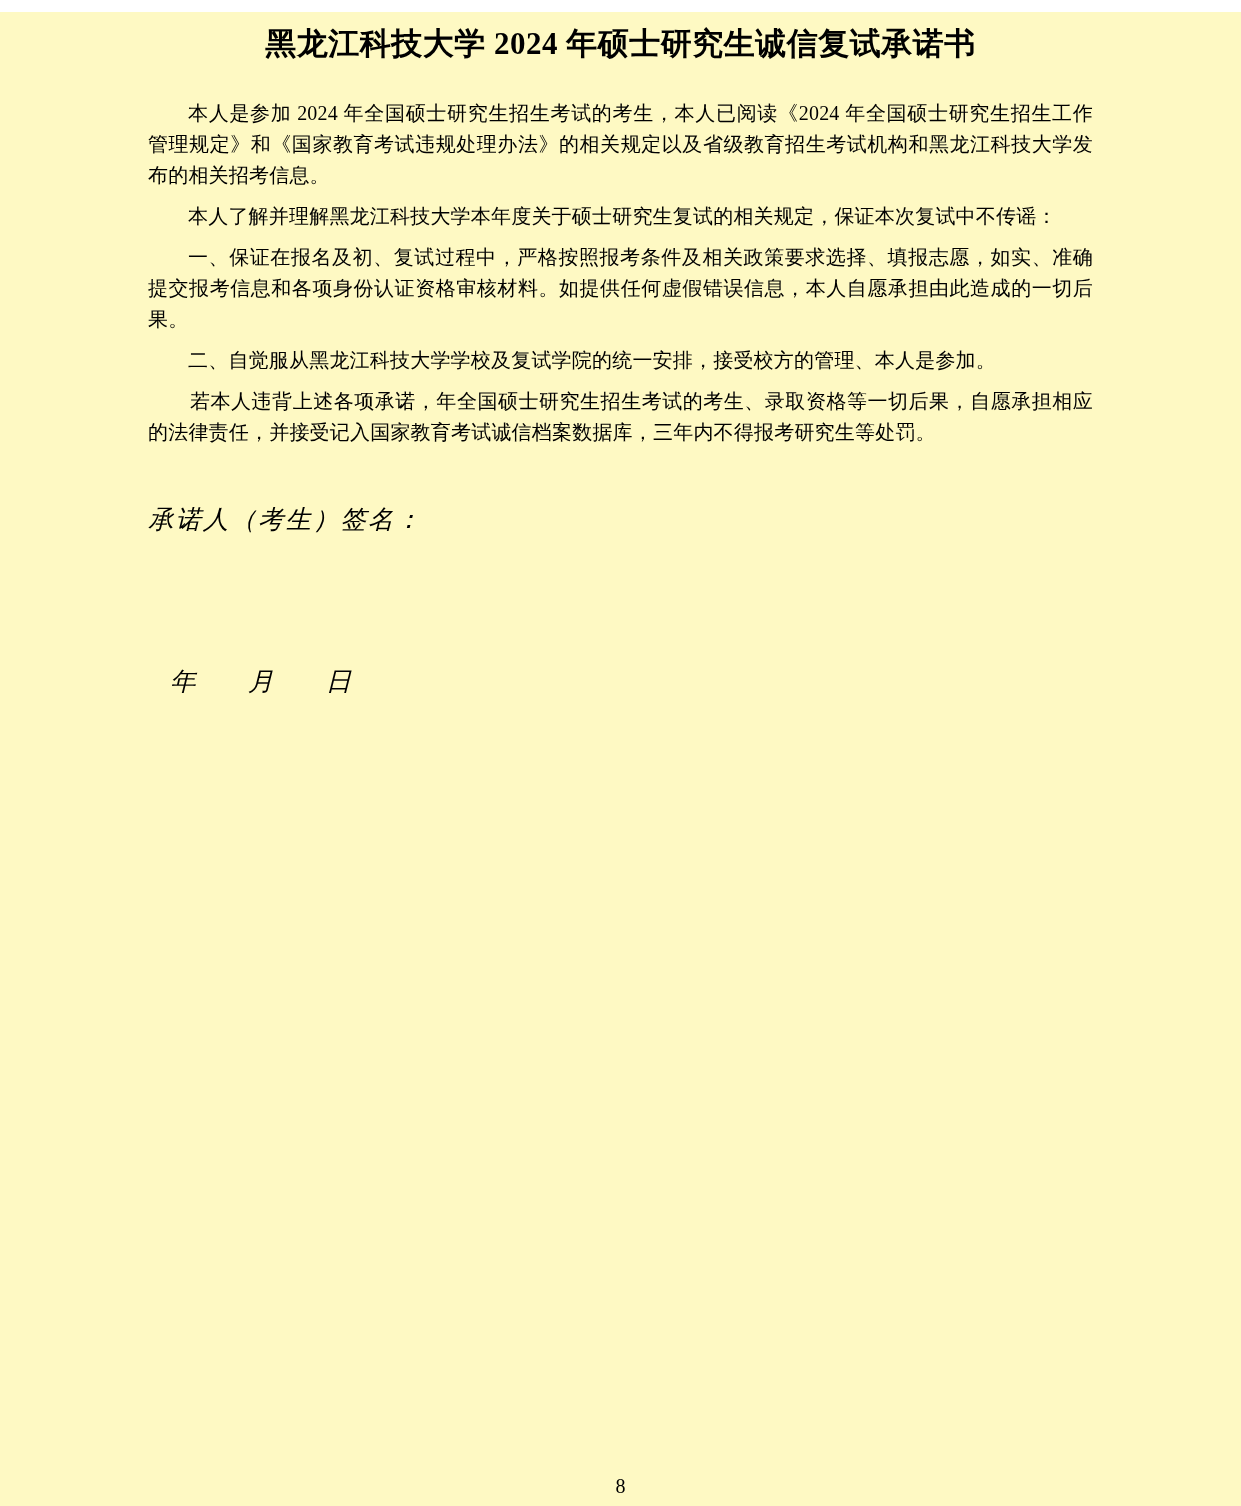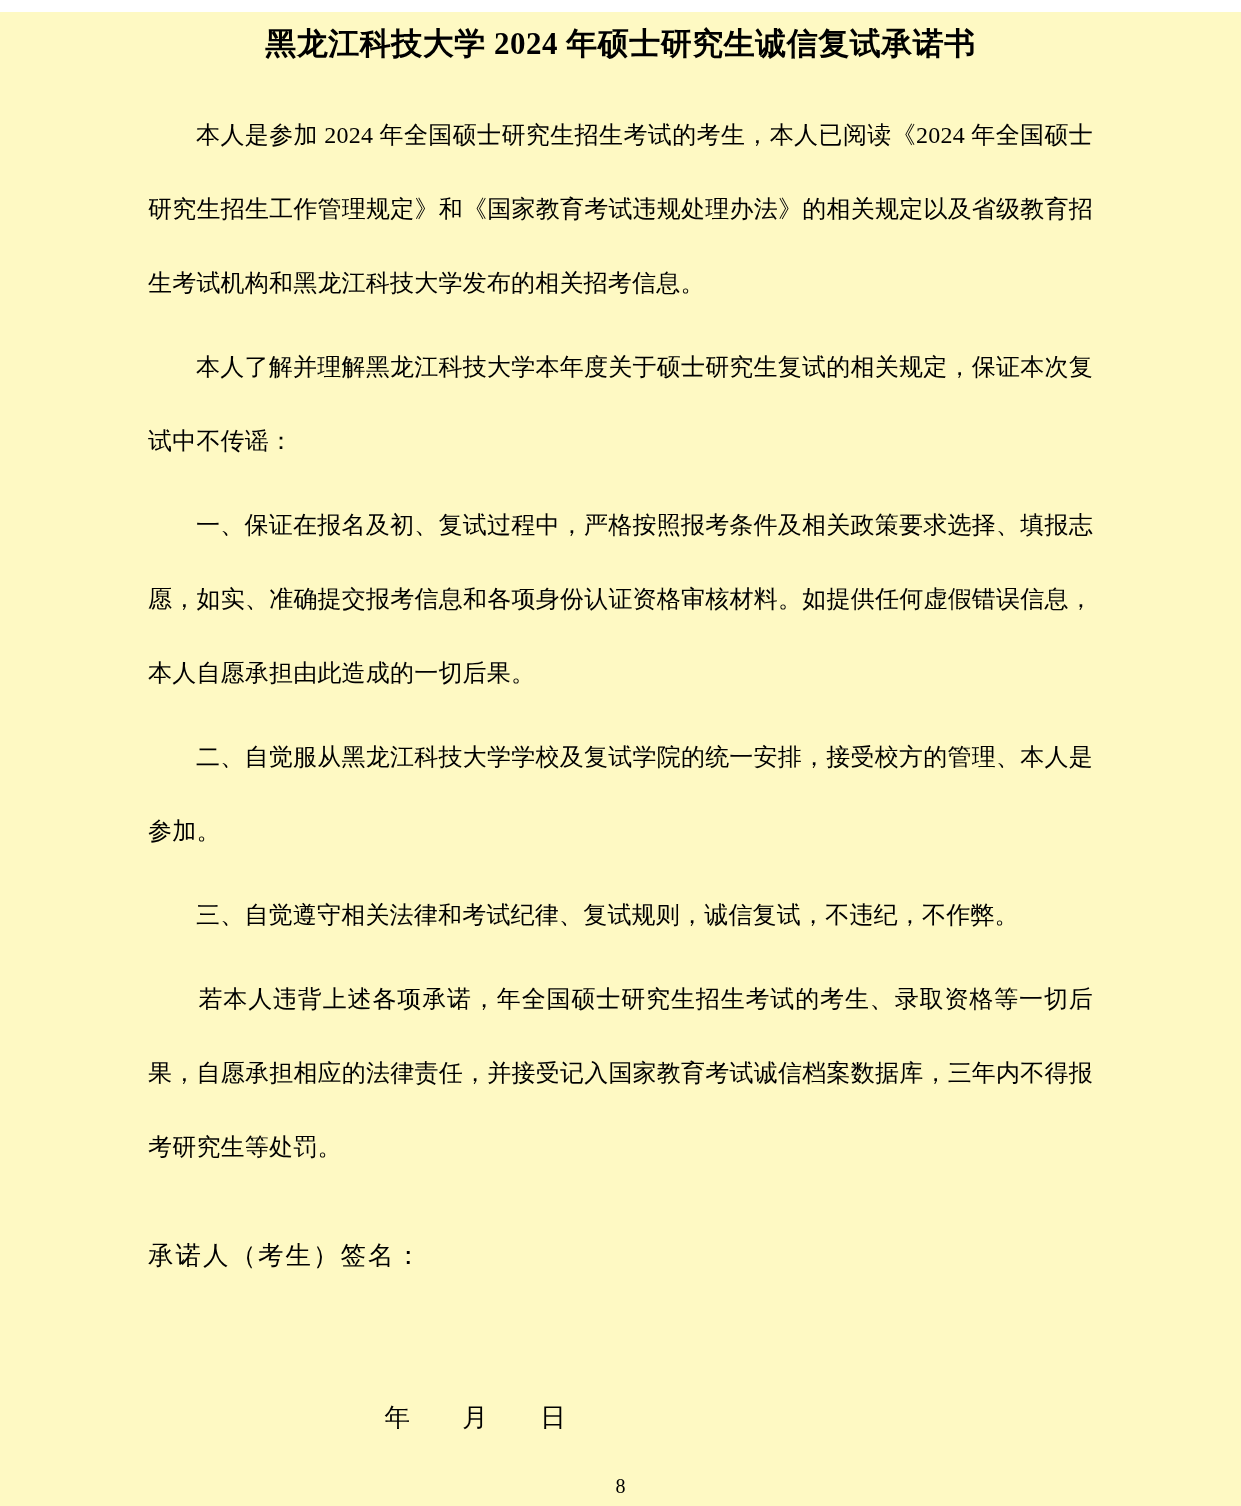--- a/index.html
+++ b/index.html
@@ -27,44 +27,45 @@
     line-height: 1.3;
     letter-spacing: 0.5px;
     margin: 12px 0 0 0;
     padding: 0 120px;
   }
   .body-wrap {
     padding: 0 148px 0 148px;
     margin-top: 34px;
   }
   p.para {
-    font-size: 24px;
-    line-height: 74px;
+    font-size: 20px;
+    line-height: 31px;
     margin: 0 0 10px 0;
     text-align: justify;
     text-justify: inter-ideograph;
     text-indent: 2em;
     letter-spacing: 0.2px;
   }
   p.para.indent-narrow {
     text-indent: 2.1em;
   }
   .sign-block {
     margin-top: 48px;
     padding: 0 148px;
+    font-style: italic;
   }
   .sign-line {
     font-size: 25.5px;
     line-height: 48px;
     letter-spacing: 2px;
   }
   .date-line {
     margin-top: 120px;
     padding-right: 290px;
-    text-align: center;
+    text-align: left;
     font-size: 25.5px;
     letter-spacing: 1px;
   }
   .date-line span {
     display: inline-block;
     margin: 0 22px;
   }
   .page-number {
     position: absolute;
     bottom: 20px;
@@ -79,21 +80,20 @@
 
 <div class="page">
 
   <h1 class="doc-title">黑龙江科技大学 2024 年硕士研究生诚信复试承诺书</h1>
 
   <div class="body-wrap">
     <p class="para">本人是参加 2024 年全国硕士研究生招生考试的考生，本人已阅读《2024 年全国硕士研究生招生工作管理规定》和《国家教育考试违规处理办法》的相关规定以及省级教育招生考试机构和黑龙江科技大学发布的相关招考信息。</p>
     <p class="para">本人了解并理解黑龙江科技大学本年度关于硕士研究生复试的相关规定，保证本次复试中不传谣：</p>
     <p class="para">一、保证在报名及初、复试过程中，严格按照报考条件及相关政策要求选择、填报志愿，如实、准确提交报考信息和各项身份认证资格审核材料。如提供任何虚假错误信息，本人自愿承担由此造成的一切后果。</p>
     <p class="para">二、自觉服从黑龙江科技大学学校及复试学院的统一安排，接受校方的管理、本人是参加。</p>
-    <p class="para">三、自觉遵守相关法律和考试纪律、复试规则，诚信复试，不违纪，不作弊。</p>
     <p class="para indent-narrow">若本人违背上述各项承诺，年全国硕士研究生招生考试的考生、录取资格等一切后果，自愿承担相应的法律责任，并接受记入国家教育考试诚信档案数据库，三年内不得报考研究生等处罚。</p>
   </div>
 
   <div class="sign-block">
     <div class="sign-line">承诺人（考生）签名：</div>
 
     <div class="date-line">
       <span>年</span>
       <span>月</span>
       <span>日</span>

